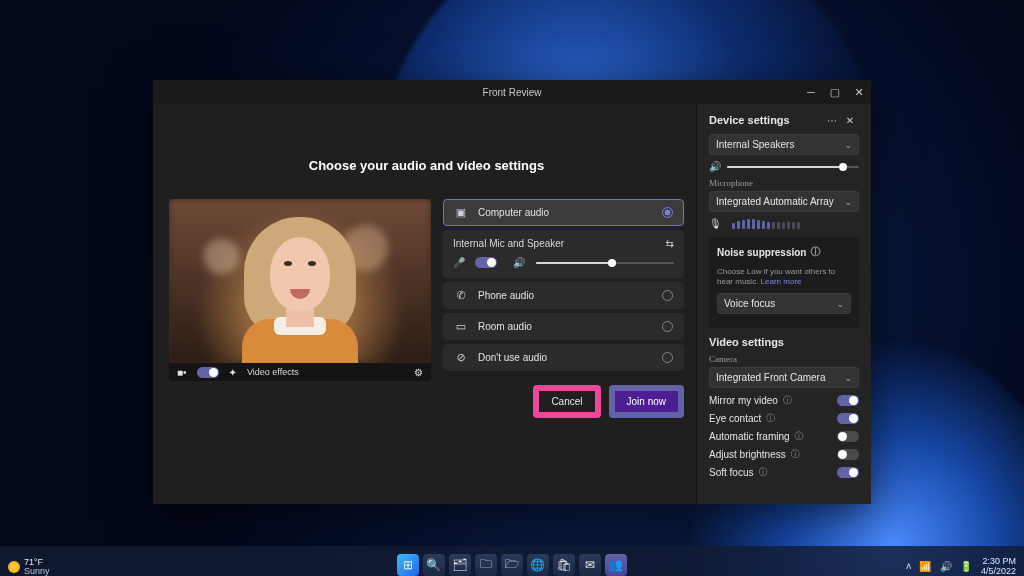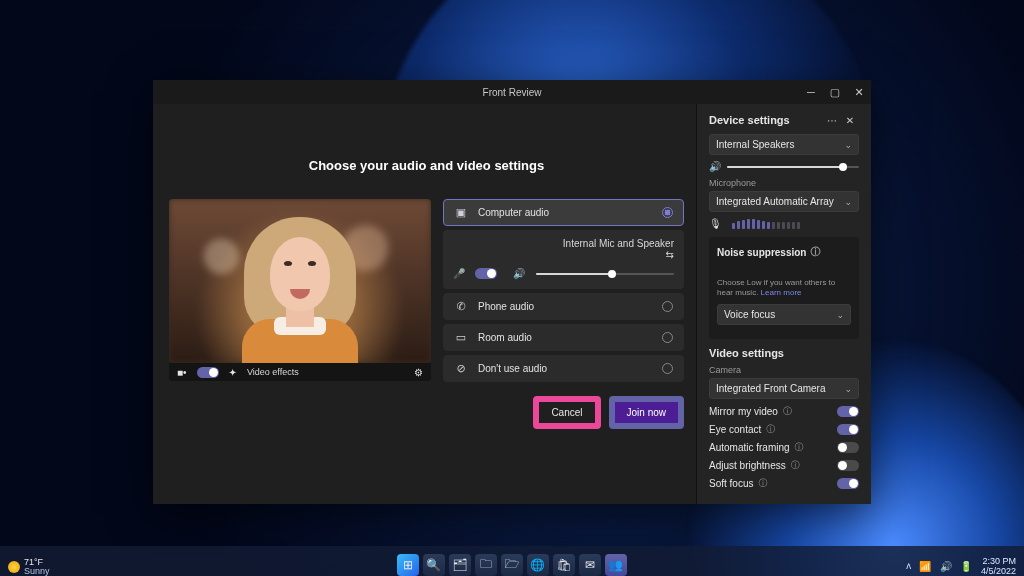--- a/index.html
+++ b/index.html
@@ -66,46 +66,46 @@
   .spacer { flex:1; }
 
   .audio-col { flex:1; display:flex; flex-direction:column; gap:4px; }
   .opt { background:#2b2b2b; border:1px solid #2b2b2b; border-radius:4px; padding:6px 10px; display:flex; align-items:center; gap:10px; color:#e2e2e2; font-size:10px; position:relative; }
   .opt .lead { width:14px; text-align:center; color:#cfcfd8; font-size:11px; }
   .opt .radio { width:11px;height:11px;border:1px solid #888;border-radius:50%; margin-left:auto;}
   .opt.active { background:#3b3b3b; border:1px solid #7274c7; }
   .opt.active .radio{ border-color:#7a7ddb; background:radial-gradient(circle,#7a7ddb 0 45%, transparent 48%);}  
 
   .sub-block { background:#2b2b2b; border-radius:4px; padding:8px 10px 10px; color:#d8d8d8; font-size:10px; }
-  .sub-head { display:flex; align-items:flex-end;flex-direction:column; }
+  .sub-head { display:flex; align-items:center; }
   .range { height:2px; background:#555; flex:1; position:relative; border-radius:2px; }
   .range .fill{ position:absolute; left:0; top:0; bottom:0; background:#d8d8d8; border-radius:2px; }
   .range .thumb{ position:absolute; top:-3px; width:8px;height:8px;background:#fff;border-radius:50%; transform:translateX(-50%);}
   .row { display:flex; align-items:center; gap:10px; margin-top:8px; }
 
   .btnbar { display:flex; justify-content:flex-end; gap:8px; margin-top:10px; }
   .btn { font-size:10px; padding:5px 12px; border-radius:4px; border:6px solid #ec4899; background:transparent; color:#e6e6e6; }
   .btn.primary { background:#4c1d95; border-color:#6264a7; color:#fff; }
 
   
   .panel { width:175px; background:#242424; padding:10px 12px 8px; color:#e6e6e6; font-size:10px; overflow:hidden; border-left:1px solid #111;}
   .panel-head { display:flex; align-items:center; margin-bottom:8px;}
   .panel-head h2{ font-size:11px; font-weight:700; flex:1;}
   .panel-head .dots, .panel-head .close{ width:18px; text-align:center; color:#ccc; cursor:default;}
   .sel { width:100%; background:#333; border:1px solid #3c3c3c; border-radius:3px; padding:4px 6px; display:flex; align-items:center; font-size:10px; margin:3px 0 6px;}
   .sel .chev { margin-left:auto; color:#aaa; font-size:9px; }
-  .lbl { color:#9a9a9a; font-size:9px; margin-top:6px; }
+  .lbl { color:#9a9a9a; font-size:9px; margin-top:6px;font-family:Liberation Serif, serif; }
   .sTitle { font-size:11px; font-weight:600; margin-top:8px; }
   .slider-line{ display:flex; align-items:center; gap:6px; margin:4px 0 2px;}
   .micbars { display:flex; gap:2px; align-items:flex-end; height:10px; margin-left:4px;}
   .micbars i{ width:3px; background:#6264a7; display:block; border-radius:1px;}
   .micbars i.dim{ background:#4b4b55;}
   .card { background:#1c1c1c; border-radius:4px; padding:8px; margin-top:8px;}
   .card h3{ font-size:10px; font-weight:600; display:flex; align-items:center; gap:4px;}
-  .card p{ font-size:8px; color:#9a9a9a; margin:19px 0 6px; line-height:1.25;}
+  .card p{ font-size:8px; color:#9a9a9a; margin:8px 0 6px; line-height:1.25;}
   .card a{ color:#7c87e6; text-decoration:none;}
   .sw-row{ display:flex; align-items:center; margin:5px 0; font-size:10px;}
   .sw-row .info{ color:#8f8f8f; margin-left:5px; font-size:9px;}
   .sw { margin-left:auto; width:22px; height:11px; border-radius:6px; background:#6264a7; position:relative;}
   .sw::after{content:"";position:absolute;top:1px;right:1px;width:9px;height:9px;background:#fff;border-radius:50%;}
   .sw.off{ background:#4a4a4a;} .sw.off::after{ right:auto; left:1px;}
 
   
   .taskbar{ position:absolute; left:0; right:0; bottom:0; height:30px;
     background: rgba(18,28,52,.82); backdrop-filter: blur(6px);

